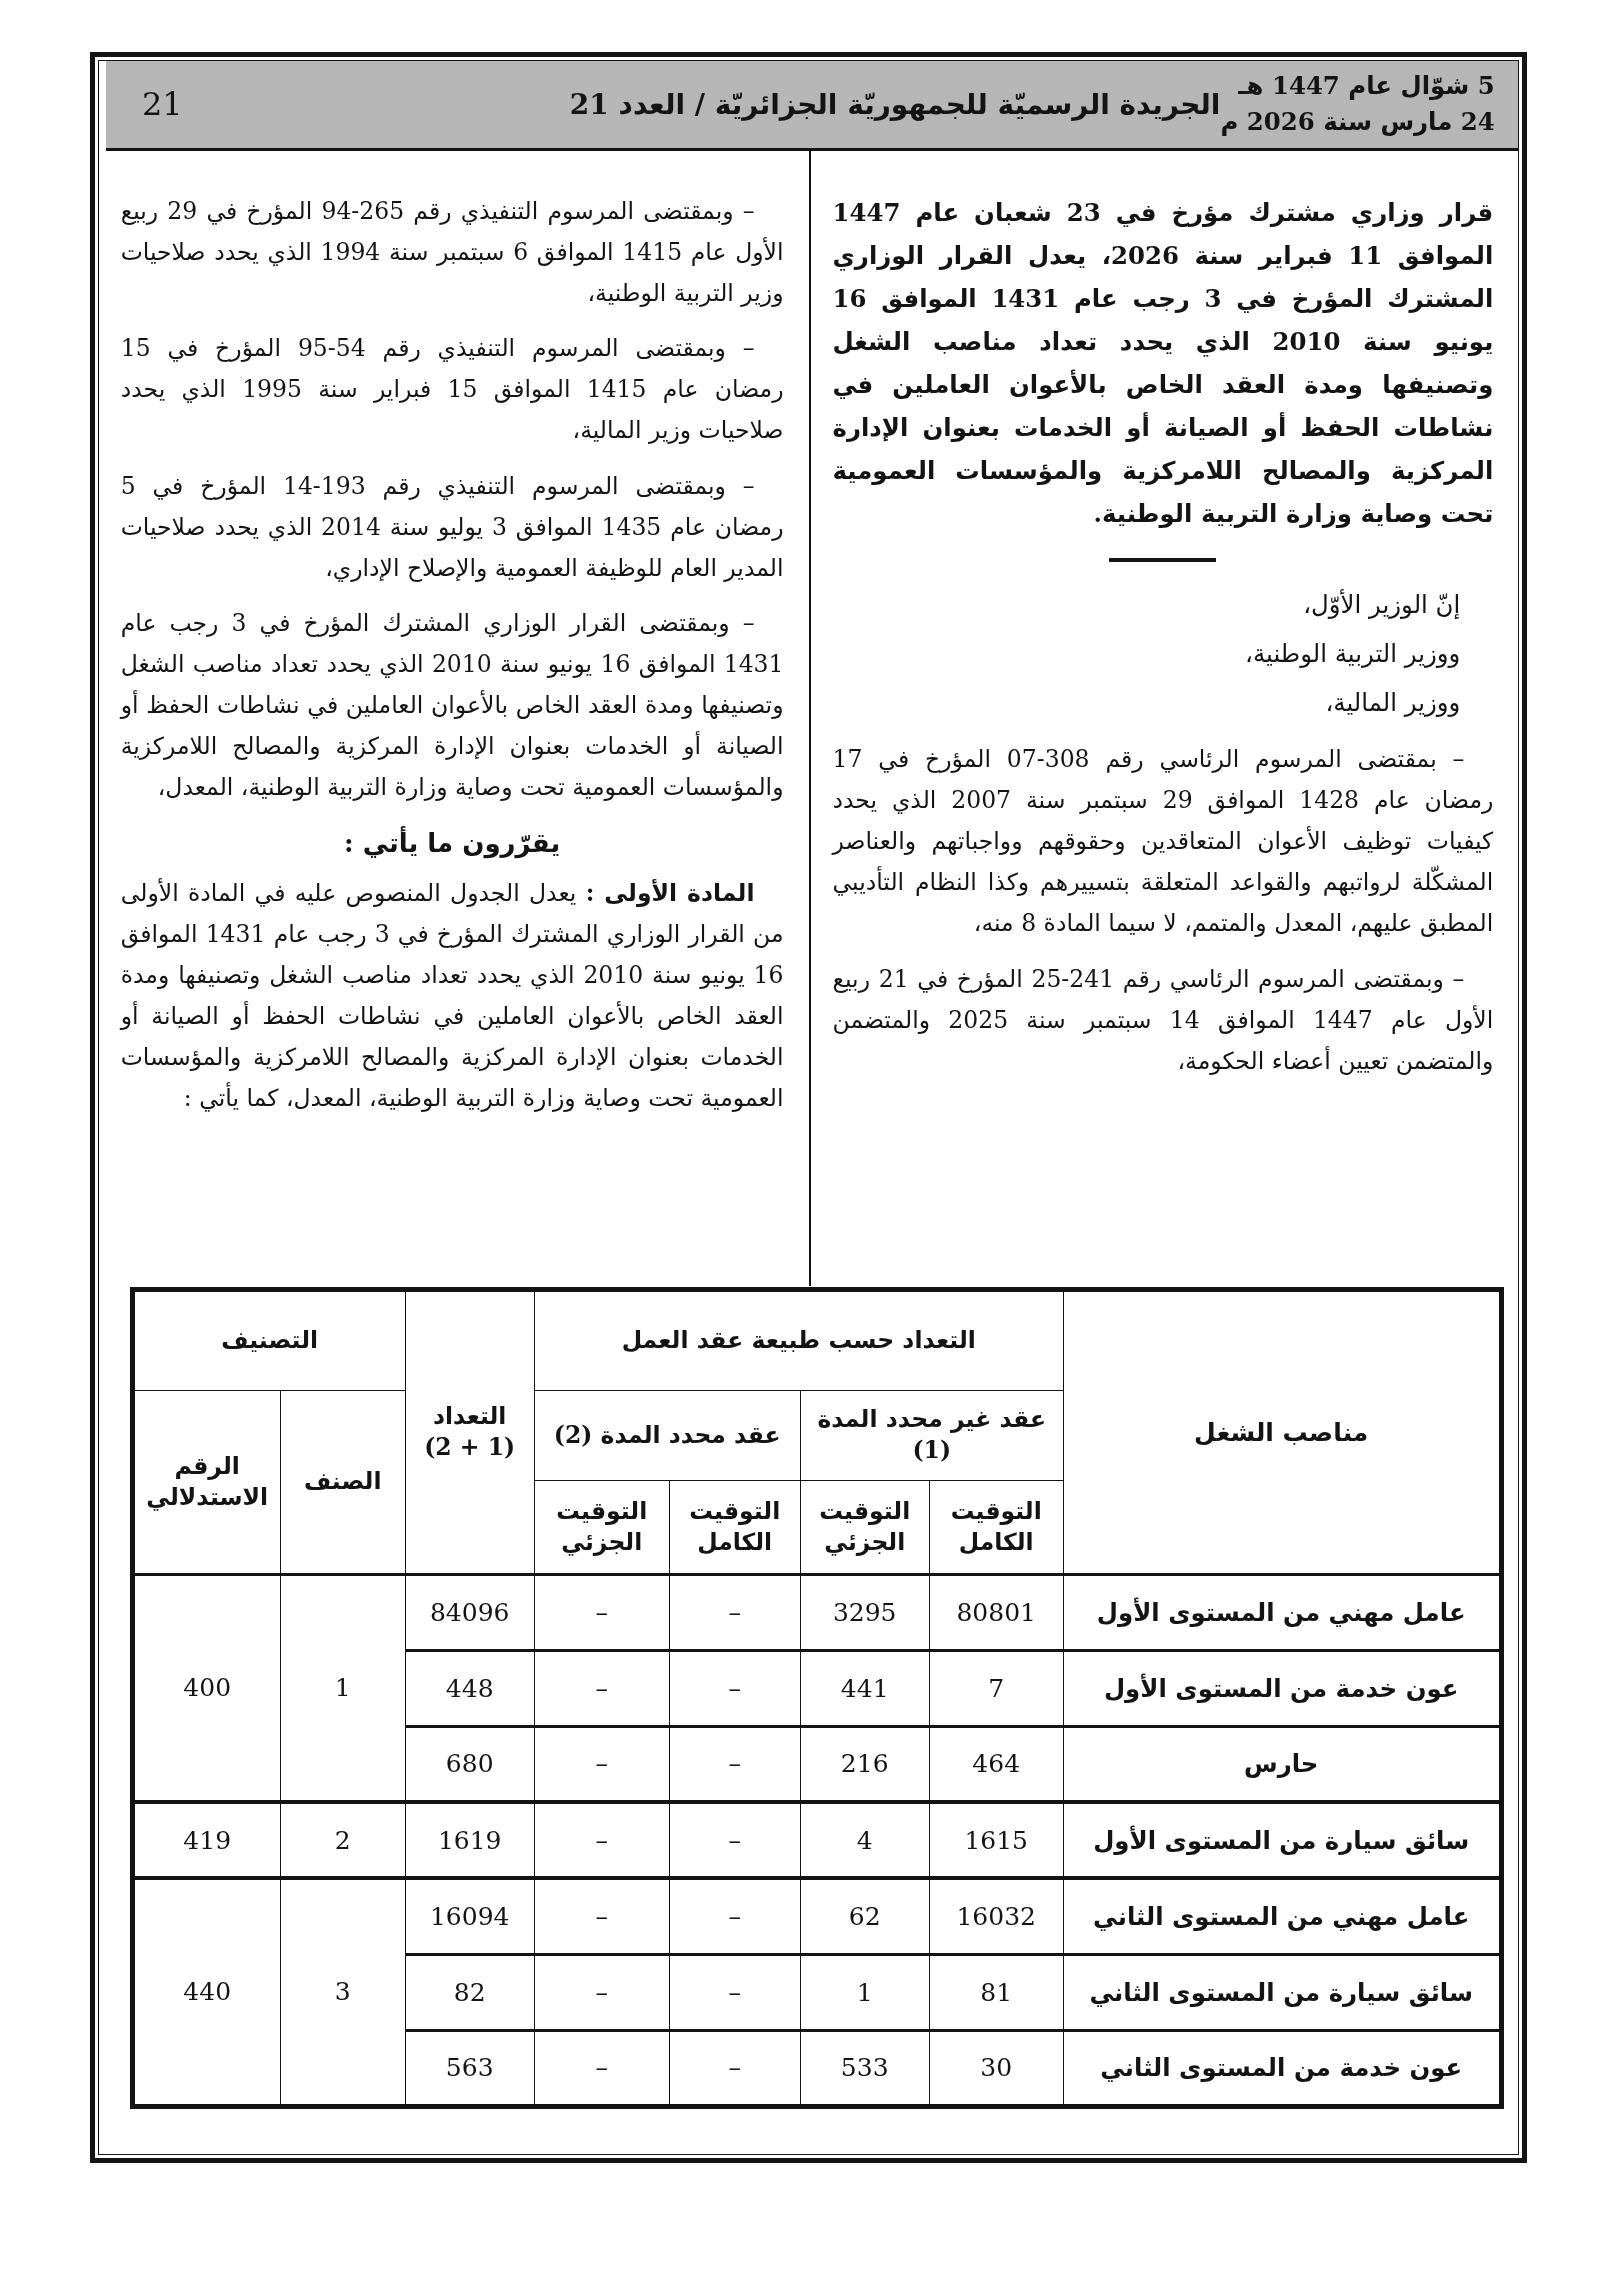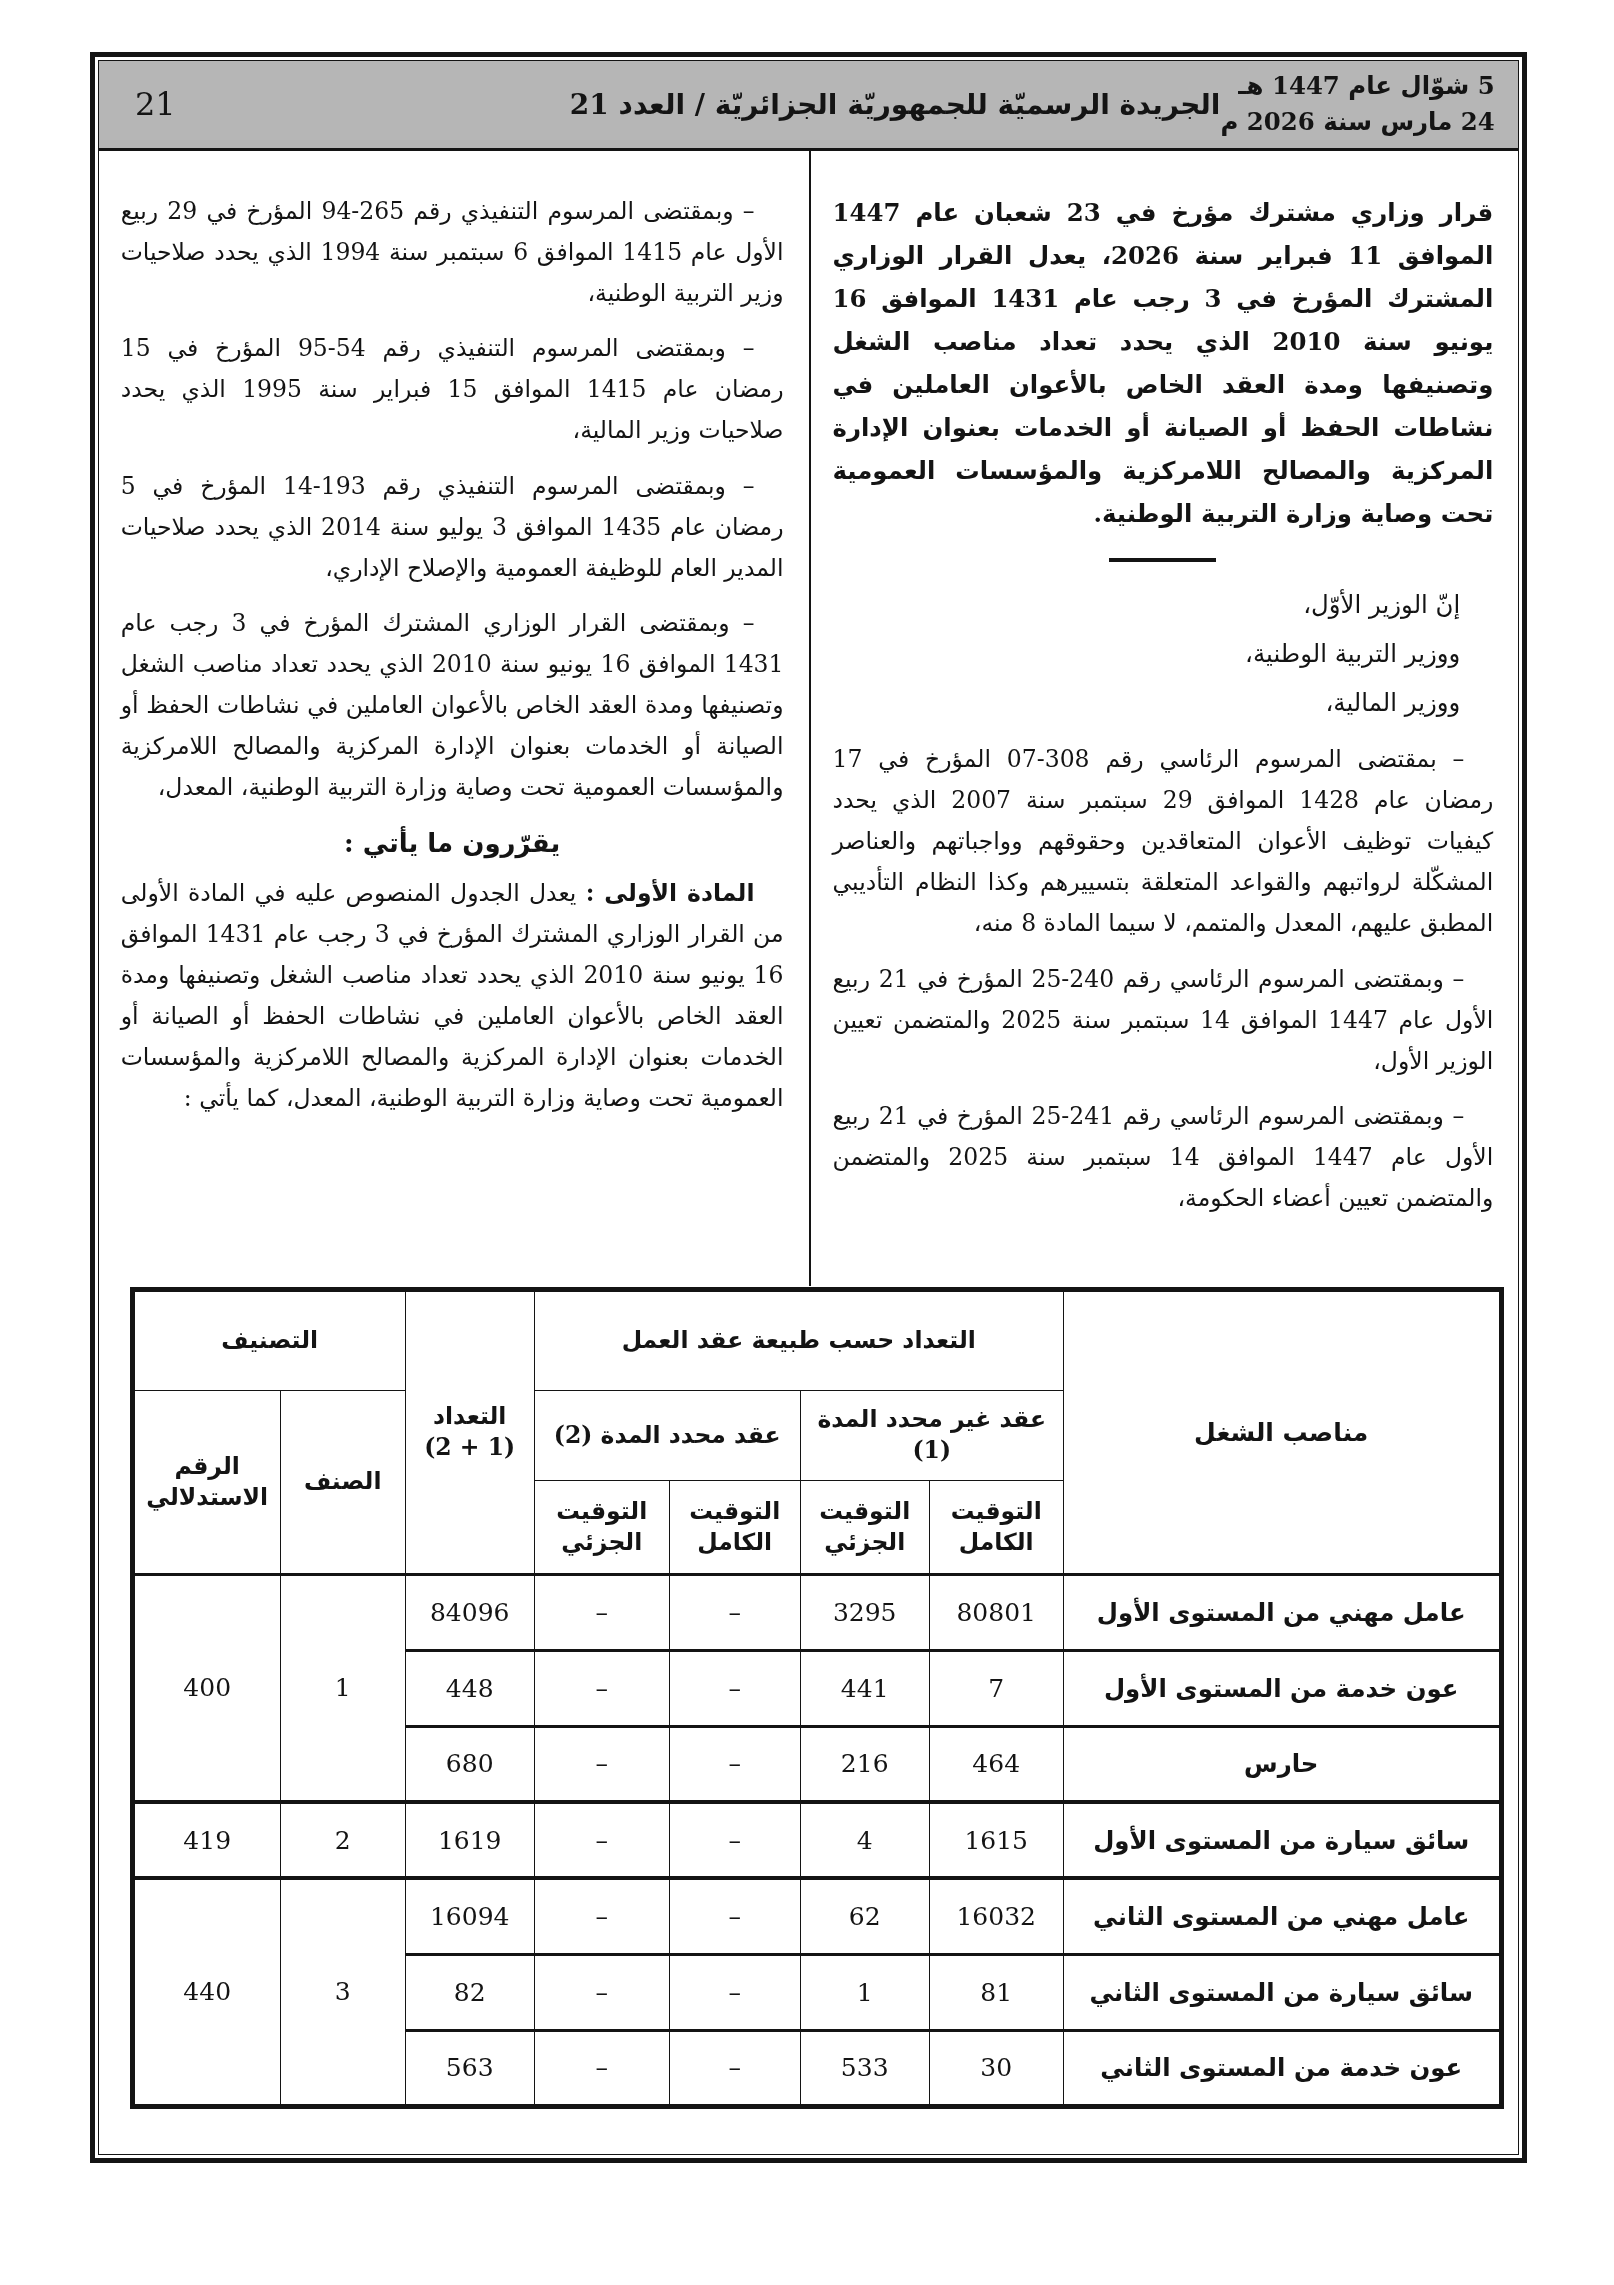--- a/index.html
+++ b/index.html
@@ -10,21 +10,21 @@
   .frame-outer{
     position:absolute;left:90px;top:52px;width:1437px;height:2111px;
     border:5.4px solid #141414;box-sizing:border-box;
   }
   .frame-inner{
     position:absolute;top:2.7px;left:2.7px;right:2.7px;bottom:2.7px;
     border:1.8px solid #141414;box-sizing:border-box;
   }
   
   .header-band{
-    position:absolute;top:0;left:0;right:0;height:87px;background:#b6b6b6;
+    position:absolute;top:0;left:7px;right:0;height:87px;background:#b6b6b6;
     border-bottom:3.6px solid #141414;display:flex;align-items:center;
     direction:rtl;padding:0 23.5px;box-sizing:content-box;
   }
   .hdr-dates{font-weight:bold;font-size:24.4px;line-height:1.5;text-align:right;white-space:nowrap;}
   .hdr-title{flex:1;text-align:right;font-weight:bold;font-size:28px;}
   .hdr-pagenum{font-weight:normal;font-size:32px;padding:0 12.7px;}
   
   .columns{
     position:absolute;top:90px;left:0;right:0;height:1135px;
     display:flex;direction:rtl;overflow:hidden;
@@ -82,21 +82,20 @@
 
       <div class="columns">
 
         <div class="col col-first">
           <p class="lead-heading">قرار وزاري مشترك مؤرخ في 23 شعبان عام 1447 الموافق 11 فبراير سنة 2026، يعدل القرار الوزاري المشترك المؤرخ في 3 رجب عام 1431 الموافق 16 يونيو سنة 2010 الذي يحدد تعداد مناصب الشغل وتصنيفها ومدة العقد الخاص بالأعوان العاملين في نشاطات الحفظ أو الصيانة أو الخدمات بعنوان الإدارة المركزية والمصالح اللامركزية والمؤسسات العمومية تحت وصاية وزارة التربية الوطنية.</p>
           <div class="divider"></div>
           <div class="intro-line">إنّ الوزير الأوّل،</div>
           <div class="intro-line">ووزير التربية الوطنية،</div>
           <div class="intro-line">ووزير المالية،</div>
           <p class="para" style="margin-top:12.7px;">– بمقتضى المرسوم الرئاسي رقم 308-07 المؤرخ في 17 رمضان عام 1428 الموافق 29 سبتمبر سنة 2007 الذي يحدد كيفيات توظيف الأعوان المتعاقدين وحقوقهم وواجباتهم والعناصر المشكّلة لرواتبهم والقواعد المتعلقة بتسييرهم وكذا النظام التأديبي المطبق عليهم، المعدل والمتمم، لا سيما المادة 8 منه،</p>
-          <p class="para">– وبمقتضى المرسوم الرئاسي رقم 240-25 المؤرخ في 21 ربيع الأول عام 1447 الموافق 14 سبتمبر سنة 2025 والمتضمن تعيين الوزير الأول،</p>
           <p class="para">– وبمقتضى المرسوم الرئاسي رقم 241-25 المؤرخ في 21 ربيع الأول عام 1447 الموافق 14 سبتمبر سنة 2025 والمتضمن والمتضمن تعيين أعضاء الحكومة،</p>
         </div>
 
         <div class="col">
           <p class="para">– وبمقتضى المرسوم التنفيذي رقم 265-94 المؤرخ في 29 ربيع الأول عام 1415 الموافق 6 سبتمبر سنة 1994 الذي يحدد صلاحيات وزير التربية الوطنية،</p>
           <p class="para">– وبمقتضى المرسوم التنفيذي رقم 54-95 المؤرخ في 15 رمضان عام 1415 الموافق 15 فبراير سنة 1995 الذي يحدد صلاحيات وزير المالية،</p>
           <p class="para">– وبمقتضى المرسوم التنفيذي رقم 193-14 المؤرخ في 5 رمضان عام 1435 الموافق 3 يوليو سنة 2014 الذي يحدد صلاحيات المدير العام للوظيفة العمومية والإصلاح الإداري،</p>
           <p class="para">– وبمقتضى القرار الوزاري المشترك المؤرخ في 3 رجب عام 1431 الموافق 16 يونيو سنة 2010 الذي يحدد تعداد مناصب الشغل وتصنيفها ومدة العقد الخاص بالأعوان العاملين في نشاطات الحفظ أو الصيانة أو الخدمات بعنوان الإدارة المركزية والمصالح اللامركزية والمؤسسات العمومية تحت وصاية وزارة التربية الوطنية، المعدل،</p>
           <div class="decide-line">يقرّرون ما يأتي :</div>
           <p class="para"><span class="article-label">المادة الأولى :</span><span> يعدل الجدول المنصوص عليه في المادة الأولى من القرار الوزاري المشترك المؤرخ في 3 رجب عام 1431 الموافق 16 يونيو سنة 2010 الذي يحدد تعداد مناصب الشغل وتصنيفها ومدة العقد الخاص بالأعوان العاملين في نشاطات الحفظ أو الصيانة أو الخدمات بعنوان الإدارة المركزية والمصالح اللامركزية والمؤسسات العمومية تحت وصاية وزارة التربية الوطنية، المعدل، كما يأتي :</span></p>

